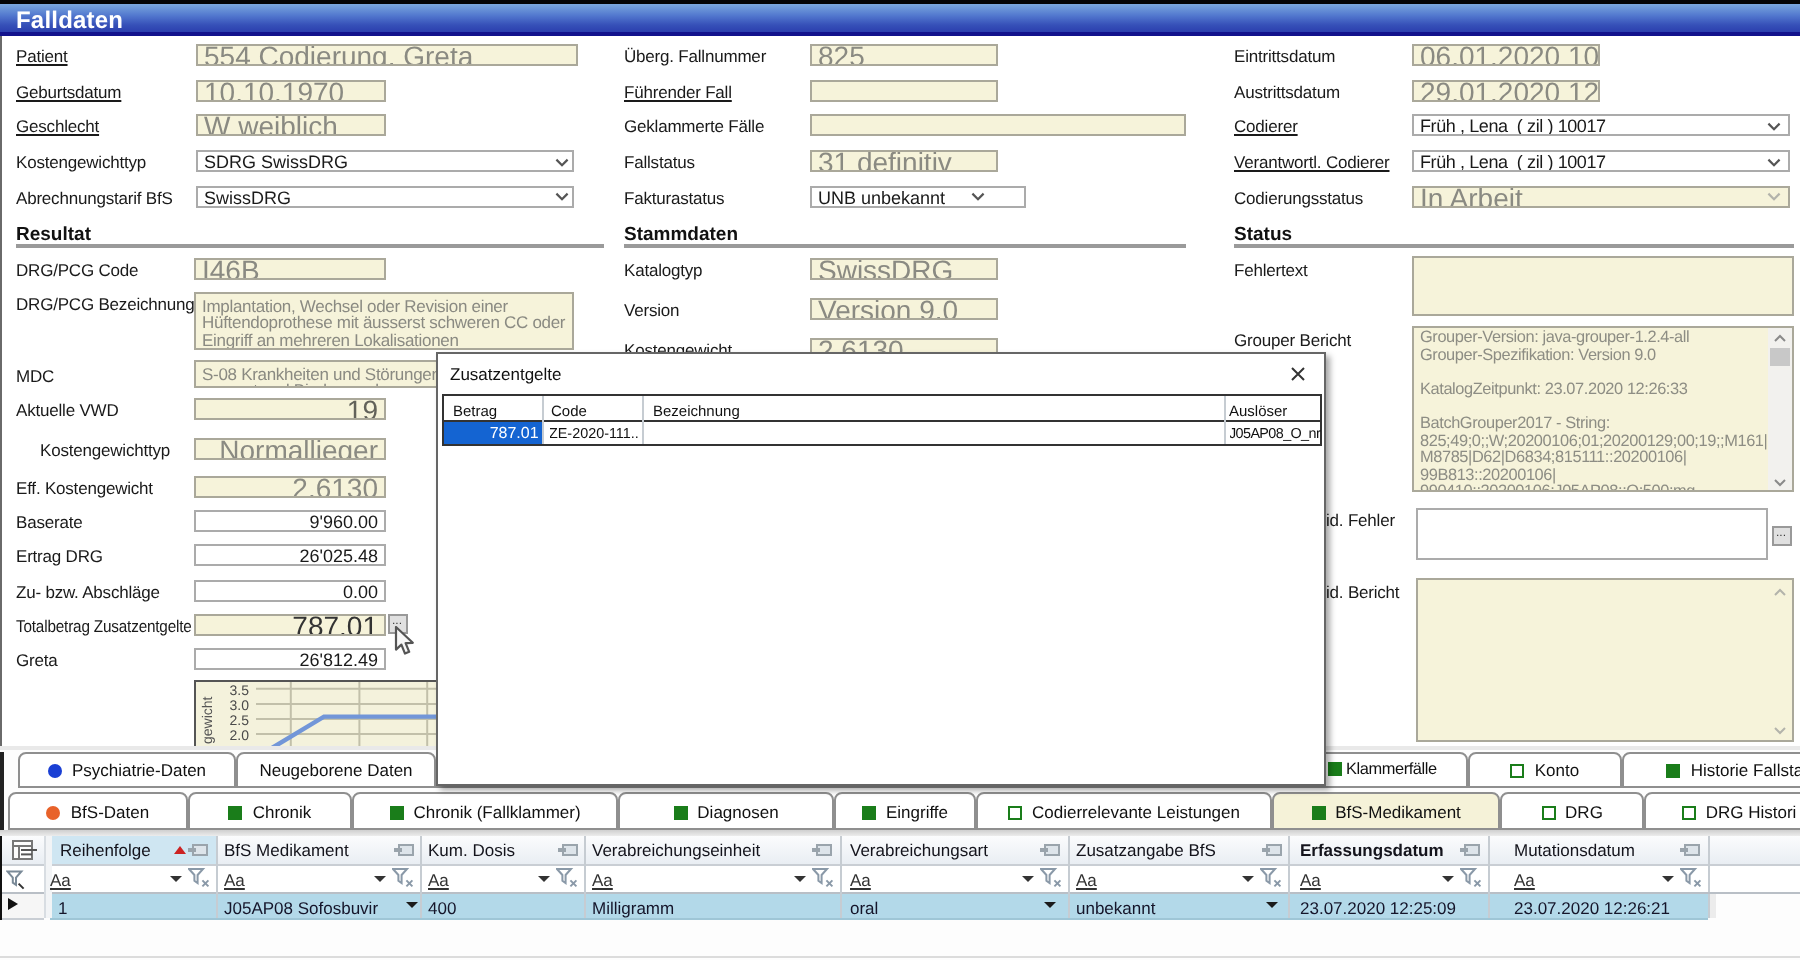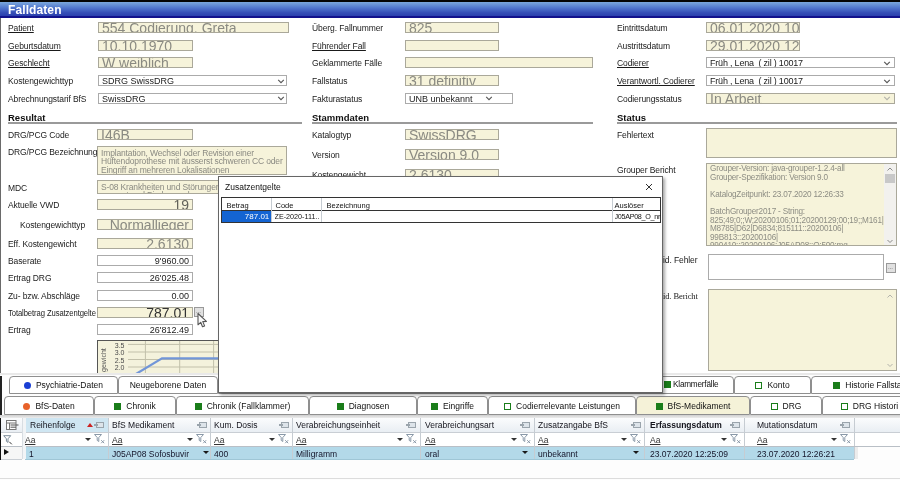--- a/index.html
+++ b/index.html
@@ -115,21 +115,21 @@
 <div class="inp rt" style="left:97px;top:238px;width:96px;height:11px;color:#8a8a82;">2.6130</div>
 <div class="lbl" style="left:8px;top:255.5px;">Baserate</div>
 <div class="winp rt" style="left:97px;top:254.5px;width:96px;height:11px;">9'960.00</div>
 <div class="lbl" style="left:8px;top:273px;">Ertrag DRG</div>
 <div class="winp rt" style="left:97px;top:272px;width:96px;height:11px;padding-left:48px;">26'025.48</div>
 <div class="lbl" style="left:8px;top:290.5px;">Zu- bzw. Abschläge</div>
 <div class="winp rt" style="left:97px;top:289.5px;width:96px;height:11px;">0.00</div>
 <div class="lbl" style="left:8px;top:307.5px;transform:scaleX(0.9);transform-origin:0 0;">Totalbetrag Zusatzentgelte</div>
 <div class="inp rt" style="left:97px;top:306.5px;width:96px;height:11px;color:#333;">787.01</div>
 <div class="abs" style="left:193.5px;top:306.5px;width:10px;height:10px;background:#e0e0e0;border:1px solid #999;box-sizing:border-box;font-size:6px;color:#333;text-align:center;line-height:7px;">...</div>
-<div class="lbl" style="left:8px;top:325px;">Ertrag</div>
+<div class="lbl" style="left:8px;top:325px;">Greta</div>
 <div class="winp rt" style="left:97px;top:324px;width:96px;height:11px;">26'812.49</div>
 
 <div class="abs" style="left:97px;top:340px;width:192px;height:33px;border:1px solid #555;border-bottom:none;background:#f4f2dc;overflow:hidden;">
 <svg width="192" height="33" style="position:absolute;left:0;top:0;">
 <text x="8" y="31" transform="rotate(-90 8 31)" font-size="7" fill="#555" font-family="Liberation Sans">gewicht</text>
 <text x="26.5" y="6.5" font-size="7" fill="#4a4a4a" text-anchor="end">3.5</text>
 <text x="26.5" y="14" font-size="7" fill="#4a4a4a" text-anchor="end">3.0</text>
 <text x="26.5" y="21.5" font-size="7" fill="#4a4a4a" text-anchor="end">2.5</text>
 <text x="26.5" y="29" font-size="7" fill="#4a4a4a" text-anchor="end">2.0</text>
 <line x1="30" y1="3.4" x2="192" y2="3.4" stroke="#c2c0aa" stroke-width="1"></line>
@@ -164,21 +164,21 @@
     <path d="M3.5 5.5 L6 3 L8.5 5.5" fill="none" stroke="#8a8a8a" stroke-width="1"></path>
   </svg>
 <div class="abs" style="left:885px;top:174px;width:10px;height:9px;background:#c8c8c8;"></div>
 <svg class="abs" style="left:884px;top:237px;" width="12" height="8">
     <path d="M3.5 3 L6 5.5 L8.5 3" fill="none" stroke="#8a8a8a" stroke-width="1"></path>
   </svg>
 
 <div class="lbl" style="left:663px;top:255px;">id. Fehler</div>
 <div class="winp" style="left:708px;top:254px;width:176px;height:26px;"></div>
 <div class="abs" style="left:885.5px;top:263px;width:10px;height:10px;background:#e0e0e0;border:1px solid #999;box-sizing:border-box;font-size:6px;color:#333;text-align:center;line-height:7px;">...</div>
-<div class="lbl" style="left:663px;top:291px;font-family:Liberation Serif, serif;">id. Bericht</div>
+<div class="lbl" style="left:663px;top:291px;">id. Bericht</div>
 <div class="inp" style="left:708px;top:288.5px;width:189px;height:82.5px;"></div>
 <svg class="abs" style="left:884px;top:292px;" width="12" height="8">
     <path d="M3.5 5.5 L6 3 L8.5 5.5" fill="none" stroke="#b3b3ab" stroke-width="1"></path>
   </svg>
 <svg class="abs" style="left:884px;top:361px;" width="12" height="8">
     <path d="M3.5 3 L6 5.5 L8.5 3" fill="none" stroke="#b3b3ab" stroke-width="1"></path>
   </svg>
 
 <div class="abs" style="left:0;top:372.5px;width:900px;height:3px;background:#e9e9e9;"></div>
 <div class="abs" style="left:0;top:375px;width:900px;height:105px;background:#fdfdfd;"></div>

